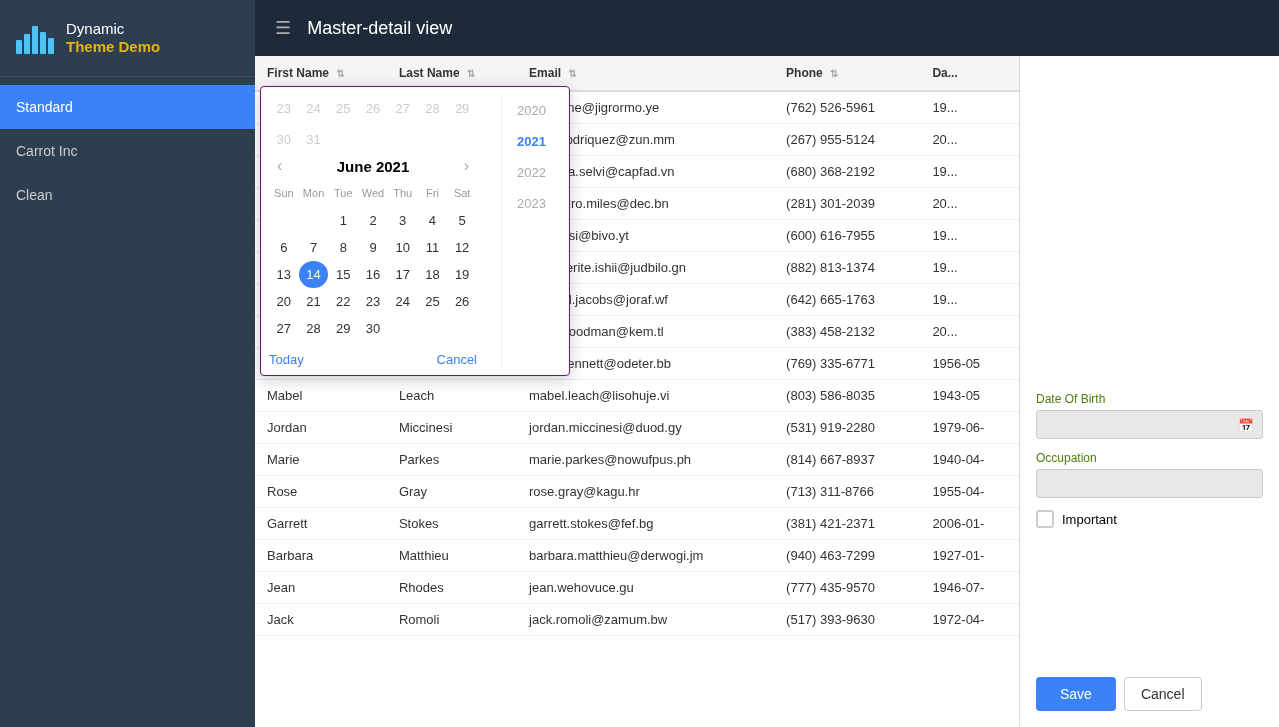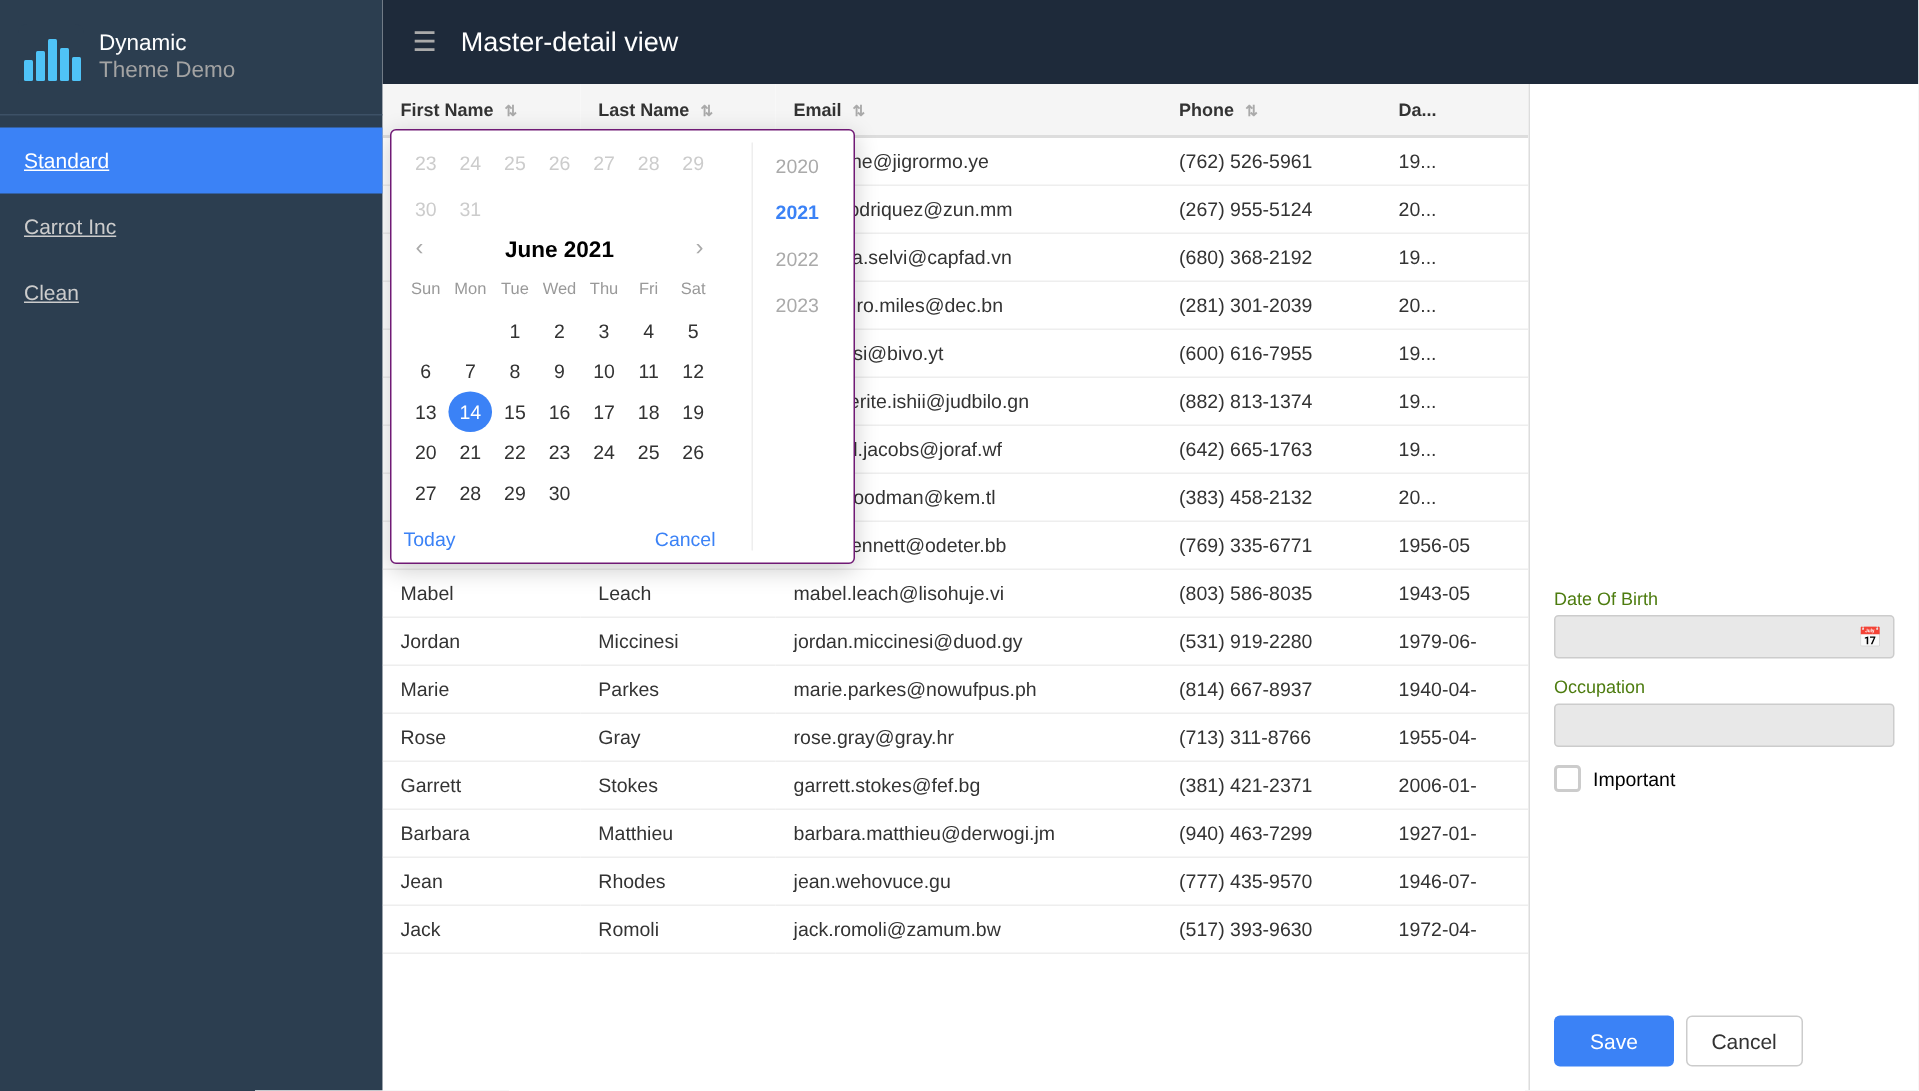--- a/index.html
+++ b/index.html
@@ -6,21 +6,21 @@
     body { font-family: Arial, sans-serif; font-size: 13px; background: #f0f0f0; overflow: hidden; width: 1279px; height: 727px; }
 
     
     .app-container { display: flex; height: 727px; width: 1279px; }
 
     
     .sidebar { width: 255px; background: #2c3e50; flex-shrink: 0; display: flex; flex-direction: column; }
     .sidebar-logo { display: flex; align-items: center; padding: 16px 12px; gap: 10px; border-bottom: 1px solid #3d5166; }
     .logo-icon { width: 44px; height: 44px; flex-shrink: 0; }
     .sidebar-nav { display: flex; flex-direction: column; padding: 8px 0; }
-    .sidebar-item { padding: 14px 16px; cursor: pointer; color: #ccc; font-size: 14px; text-decoration: underline; }
+    .sidebar-item { padding: 14px 16px; cursor: pointer; color: #ccc; font-size: 14px; }
     .sidebar-item.active { background: #3b82f6; color: white; }
 
     
     .main-content { flex: 1; display: flex; flex-direction: column; overflow: hidden; }
 
     
     .header { background: #1e2a3a; color: white; padding: 0 20px; height: 56px; display: flex; align-items: center; gap: 16px; flex-shrink: 0; }
     .hamburger-icon { cursor: pointer; font-size: 18px; color: #aaa; }
     .header-title { font-size: 18px; font-weight: 500; color: white; }
 
@@ -81,21 +81,21 @@
       <svg class="logo-icon" viewBox="0 0 44 44" fill="none" xmlns="http://www.w3.org/2000/svg">
         <rect width="44" height="44" rx="6" fill="#2c3e50"></rect>
         <rect x="4" y="24" width="6" height="14" rx="1" fill="#4fc3f7"></rect>
         <rect x="12" y="18" width="6" height="20" rx="1" fill="#4fc3f7"></rect>
         <rect x="20" y="10" width="6" height="28" rx="1" fill="#4fc3f7"></rect>
         <rect x="28" y="16" width="6" height="22" rx="1" fill="#4fc3f7"></rect>
         <rect x="36" y="22" width="6" height="16" rx="1" fill="#4fc3f7"></rect>
       </svg>
       <div>
         <div style="color:white;font-size:15px;font-weight:normal;line-height:1.2">Dynamic</div>
-        <div style="color:#a3a3a3;font-size:15px;font-weight:normal;line-height:1.2">Theme Demo</div>
+        <div style="color:#eab308;font-size:15px;font-weight:bold;line-height:1.2">Theme Demo</div>
       </div>
     </div>
     <div class="sidebar-nav">
       <div class="sidebar-item active">Standard</div>
       <div class="sidebar-item">Carrot Inc</div>
       <div class="sidebar-item">Clean</div>
     </div>
   </div>
 
   <div class="main-content">
@@ -213,21 +213,21 @@
               <tr>
       <td>Marie</td>
       <td>Parkes</td>
       <td>marie.parkes@nowufpus.ph</td>
       <td>(814) 667-8937</td>
       <td>1940-04-</td>
     </tr>
               <tr>
       <td>Rose</td>
       <td>Gray</td>
-      <td>rose.gray@gray.hr</td>
+      <td>rose.gray@kagu.hr</td>
       <td>(713) 311-8766</td>
       <td>1955-04-</td>
     </tr>
               <tr>
       <td>Garrett</td>
       <td>Stokes</td>
       <td>garrett.stokes@fef.bg</td>
       <td>(381) 421-2371</td>
       <td>2006-01-</td>
     </tr>

